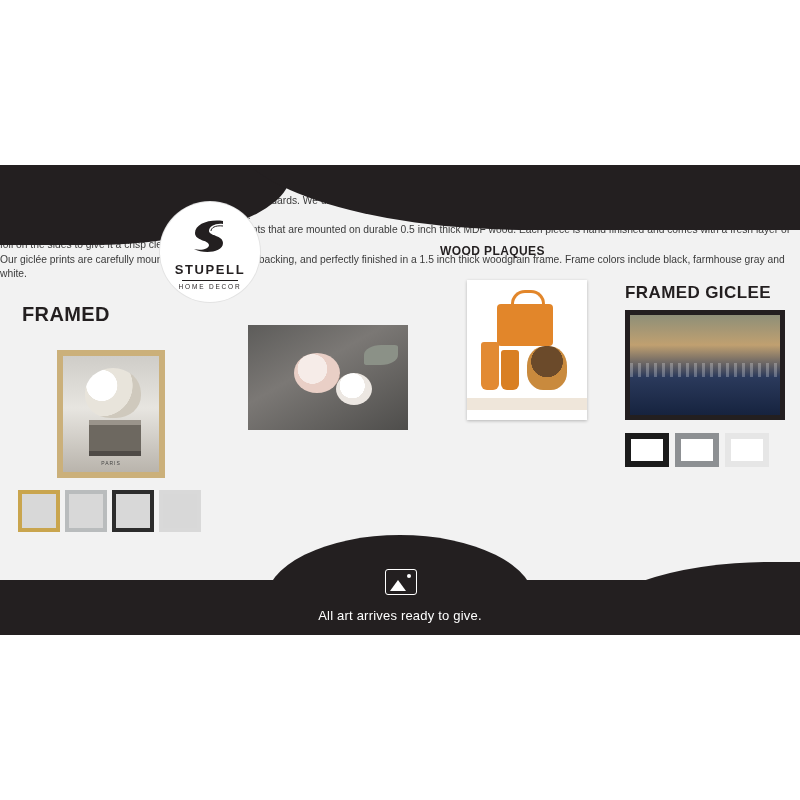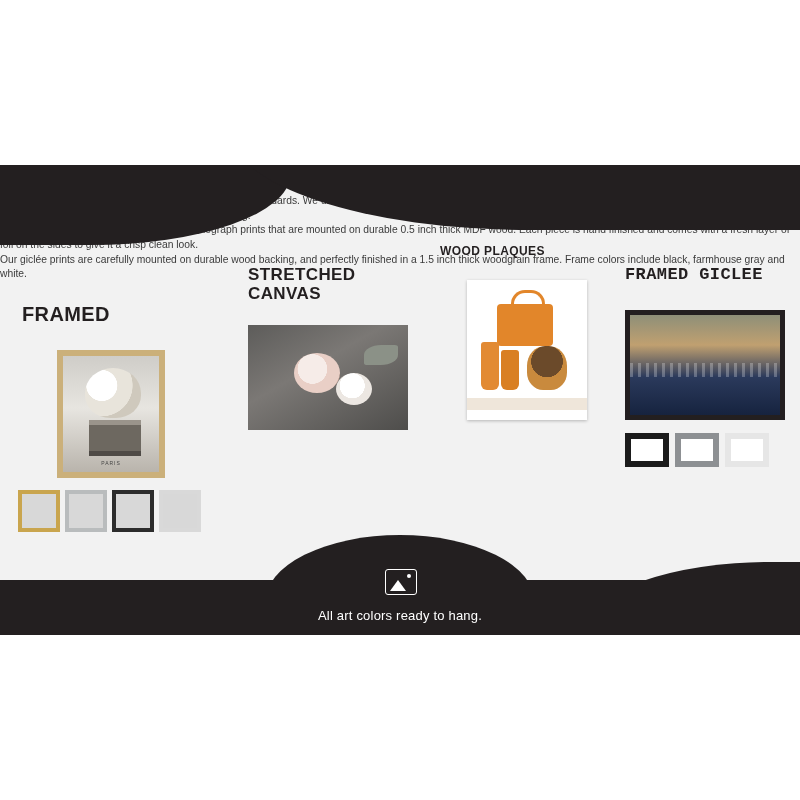--- a/index.html
+++ b/index.html
@@ -217,21 +217,21 @@
   #art3 .dog {
     position: absolute; left: 60px; top: 66px; width: 40px; height: 44px;
     background: radial-gradient(circle at 50% 35%, #6b4a2a 0 45%, #c98a3d 46% 100%);
     border-radius: 45% 45% 40% 40%;
   }
   #art3 .floor {
     position: absolute; left: 0; bottom: 10px; width: 100%; height: 12px;
     background: #efe6da;
   }
   
-  #col4 { left: 625px; top: 100px; width: 165px; font-family: Liberation Mono, monospace; }
+  #col4 { left: 625px; top: 118px; width: 165px; }
   #col4 .col-title { font-size: 17px; }
   #art4 {
     position: absolute; left: 625px; top: 145px;
     width: 160px; height: 110px;
     background: #231f20;
     padding: 5px; box-sizing: border-box;
   }
   #art4 .inner {
     width: 100%; height: 100%;
     background: linear-gradient(180deg,#8e8f78 0%,#c0a070 30%,#2b3a5c 62%,#16233f 100%);
@@ -252,20 +252,29 @@
 <body>
 
 <div id="page">
 
   <div id="band">
 
     <div class="dark-corner" id="corner-tl"></div>
     <div id="curve-top"></div>
     <div class="dark-corner" id="corner-br"></div>
 
+    <div id="logo-badge">
+      <svg id="logo-mark" viewBox="0 0 42 36">
+        <path d="M34 3 C20 1, 6 6, 6 15 C6 23, 20 22, 20 27 C20 31, 12 33, 5 31 C14 36, 34 35, 34 25 C34 17, 20 18, 20 13 C20 8, 27 5, 34 6 Z" fill="#231f20"></path>
+        <path d="M34 8 C26 7, 22 10, 22 13" stroke="#231f20" stroke-width="1" fill="none"></path>
+      </svg>
+      <div id="logo-name">STUPELL</div>
+      <div id="logo-rule"></div>
+      <div id="logo-sub">HOME DECOR</div>
+    </div>
 
     <div class="col" id="col1">
       <div class="col-title">FRAMED</div>
     </div>
     <div id="art1">
       <div class="inner">
         <div class="bouquet"></div>
         <div class="books"></div>
         <div class="label">PARIS</div>
       </div>
@@ -279,24 +288,20 @@
         </div>
       <div class="swatch" style="background:#2c2c2c">
           <div class="fill"></div>
         </div>
       <div class="swatch" style="background:#d9d9d9">
           <div class="fill"></div>
         </div>
     </div>
     <div class="col-body">Our premium hand stretched canvas is mounted securely by hand into a sturdy 1.5ʺ box frame. The museum style gap between wrapped canvas and box frame gives the illusion of floating artwork.</div>
 
-    <div class="col" id="col2">
-      <div class="col-title">STRETCHED</div>
-      <div class="col-title">CANVAS</div>
-    </div>
     <div id="art2">
       <div class="flowerA"></div>
       <div class="flowerB"></div>
       <div class="leafA"></div>
     </div>
     <div class="col-body">Our stretched canvas are created with only the highest standards. We use quality inks and canvas, along with our in-house Mimaki printers. Each piece of art is hand cut and stretched over a 1.5 inch thick wood frame for hanging.</div>
 
     <div class="col" id="col3">
       <div class="col-title">WOOD PLAQUES</div>
     </div>
@@ -318,16 +323,16 @@
     <div id="frame-swatches">
       <div class="fsw" style="background:#ffffff;border:6px solid #1b1b1b"></div>
       <div class="fsw" style="background:#ffffff;border:6px solid #8d9093"></div>
       <div class="fsw" style="background:#ffffff;border:6px solid #e6e6e6"></div>
     </div>
     <div class="col-body">Our giclée prints are carefully mounted on durable wood backing, and perfectly finished in a 1.5 inch thick woodgrain frame. Frame colors include black, farmhouse gray and white.</div>
 
     <div id="bottom-notch"></div>
     <div id="bottom-band"></div>
     <div id="ready-icon"></div>
-    <div id="ready-text">All art colors ready to hang.</div>
+    <div id="ready-text">All art arrives ready to give.</div>
 
   </div>
 </div>
 
 </body></html>

